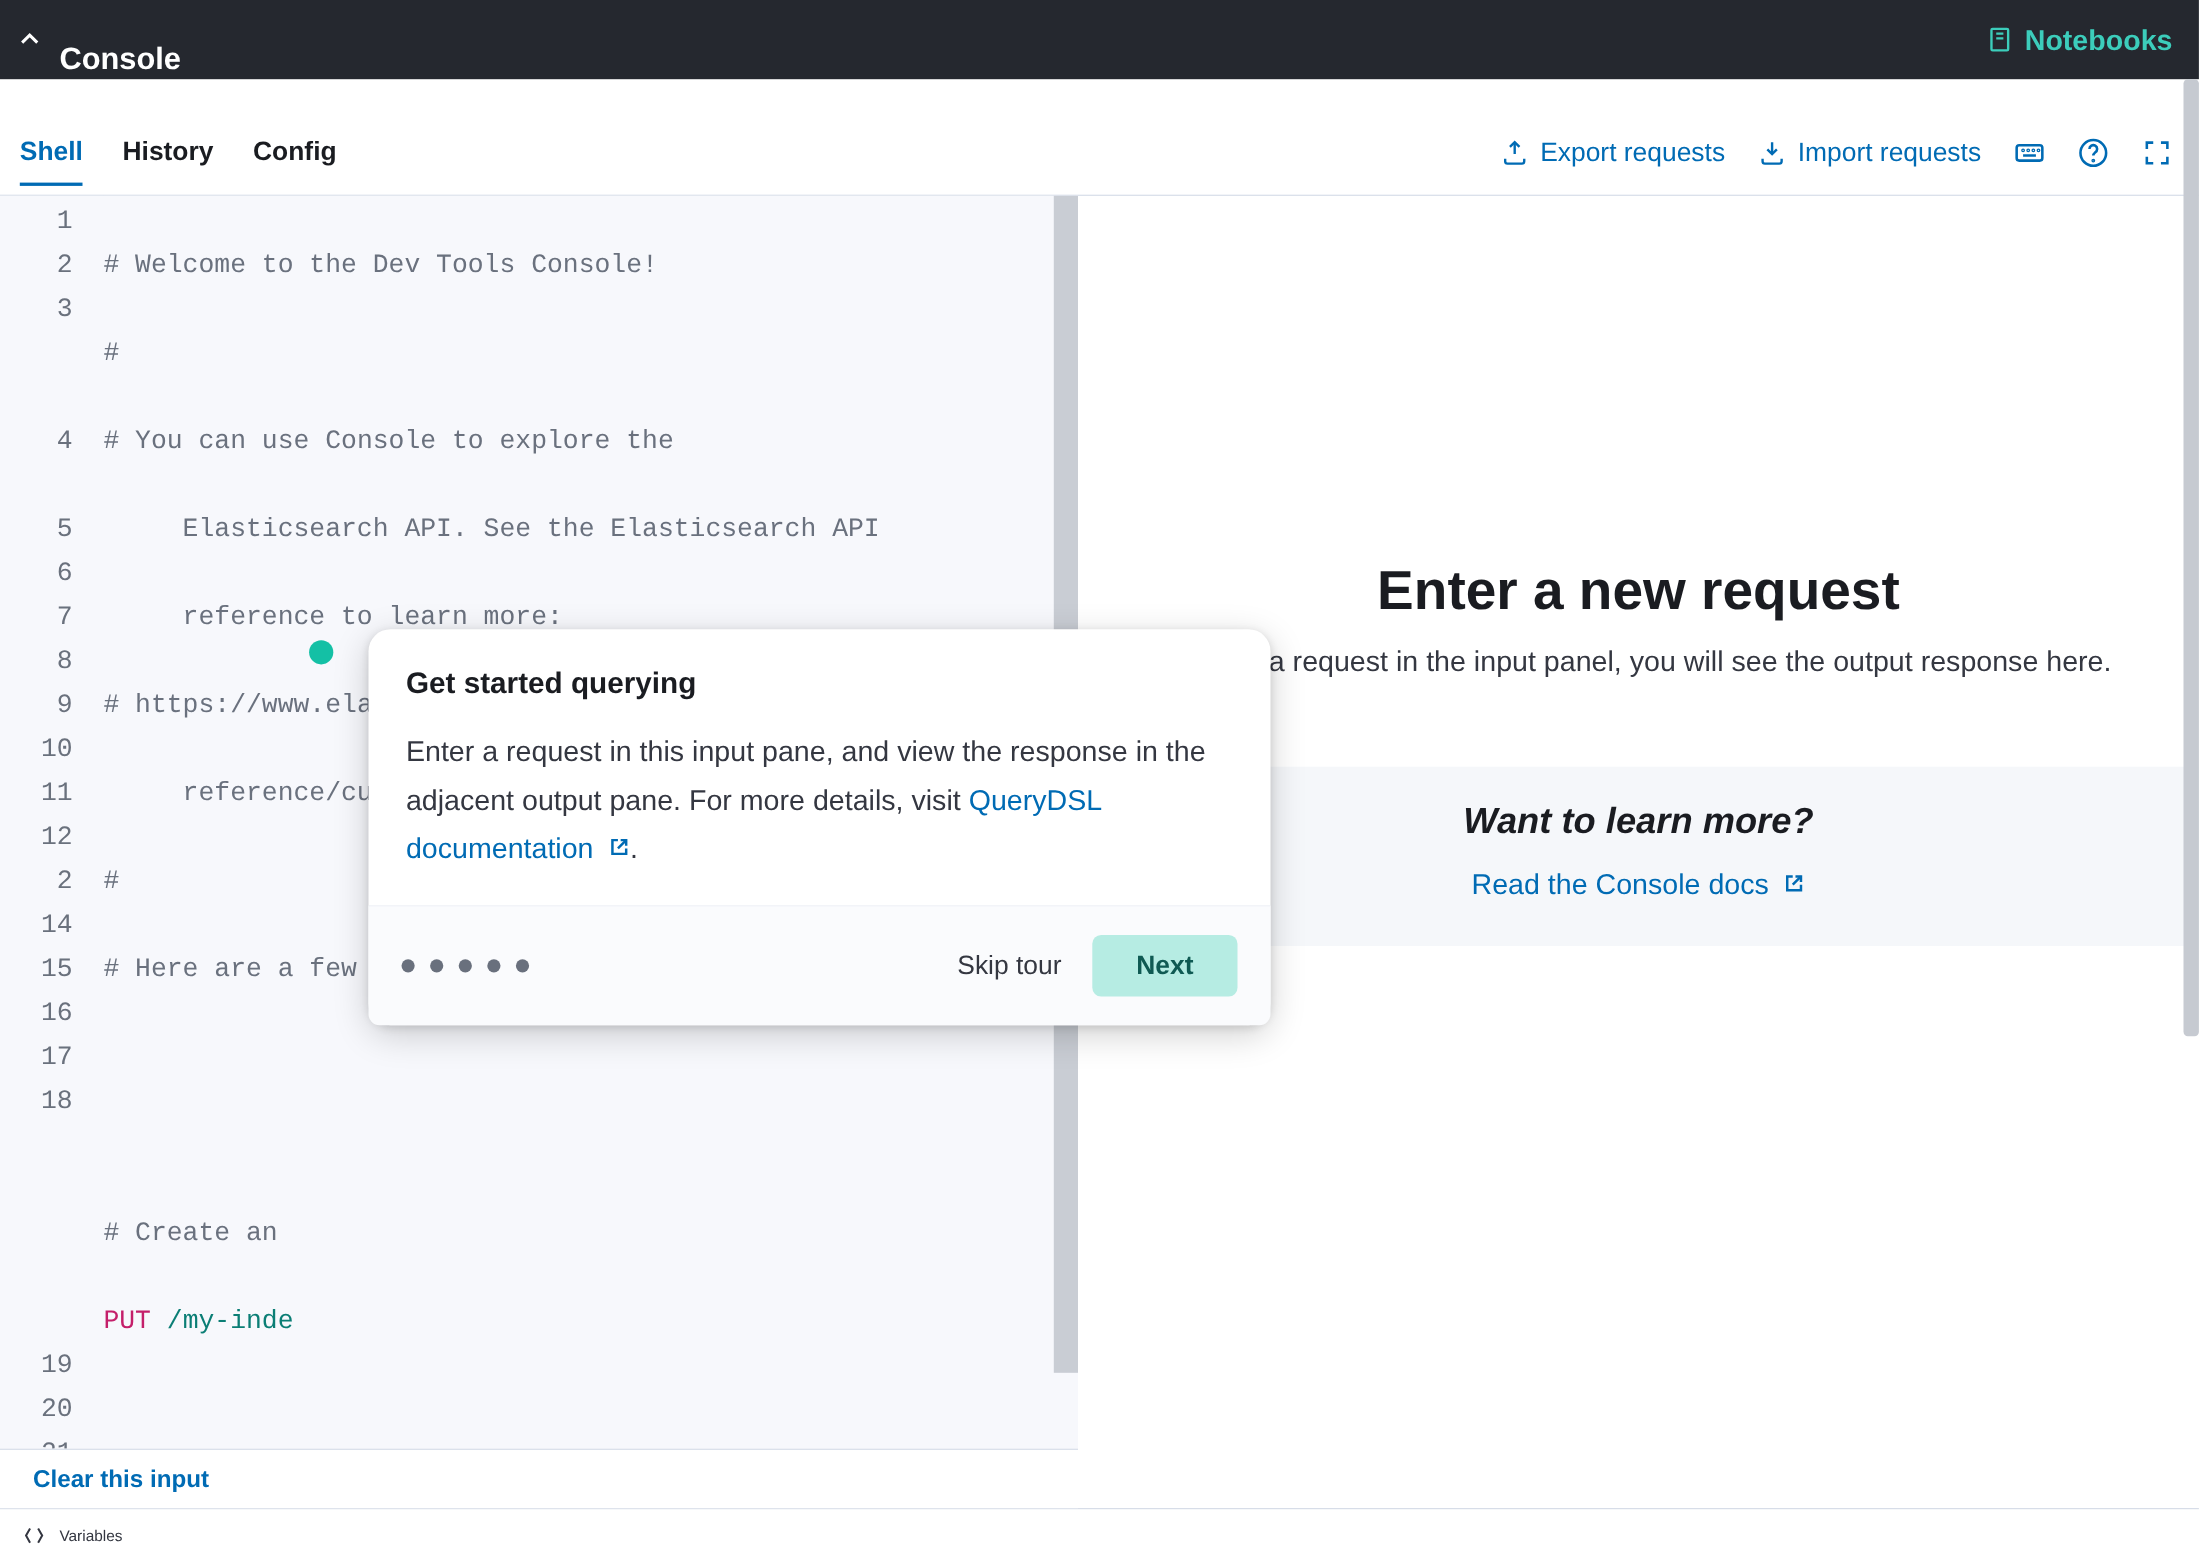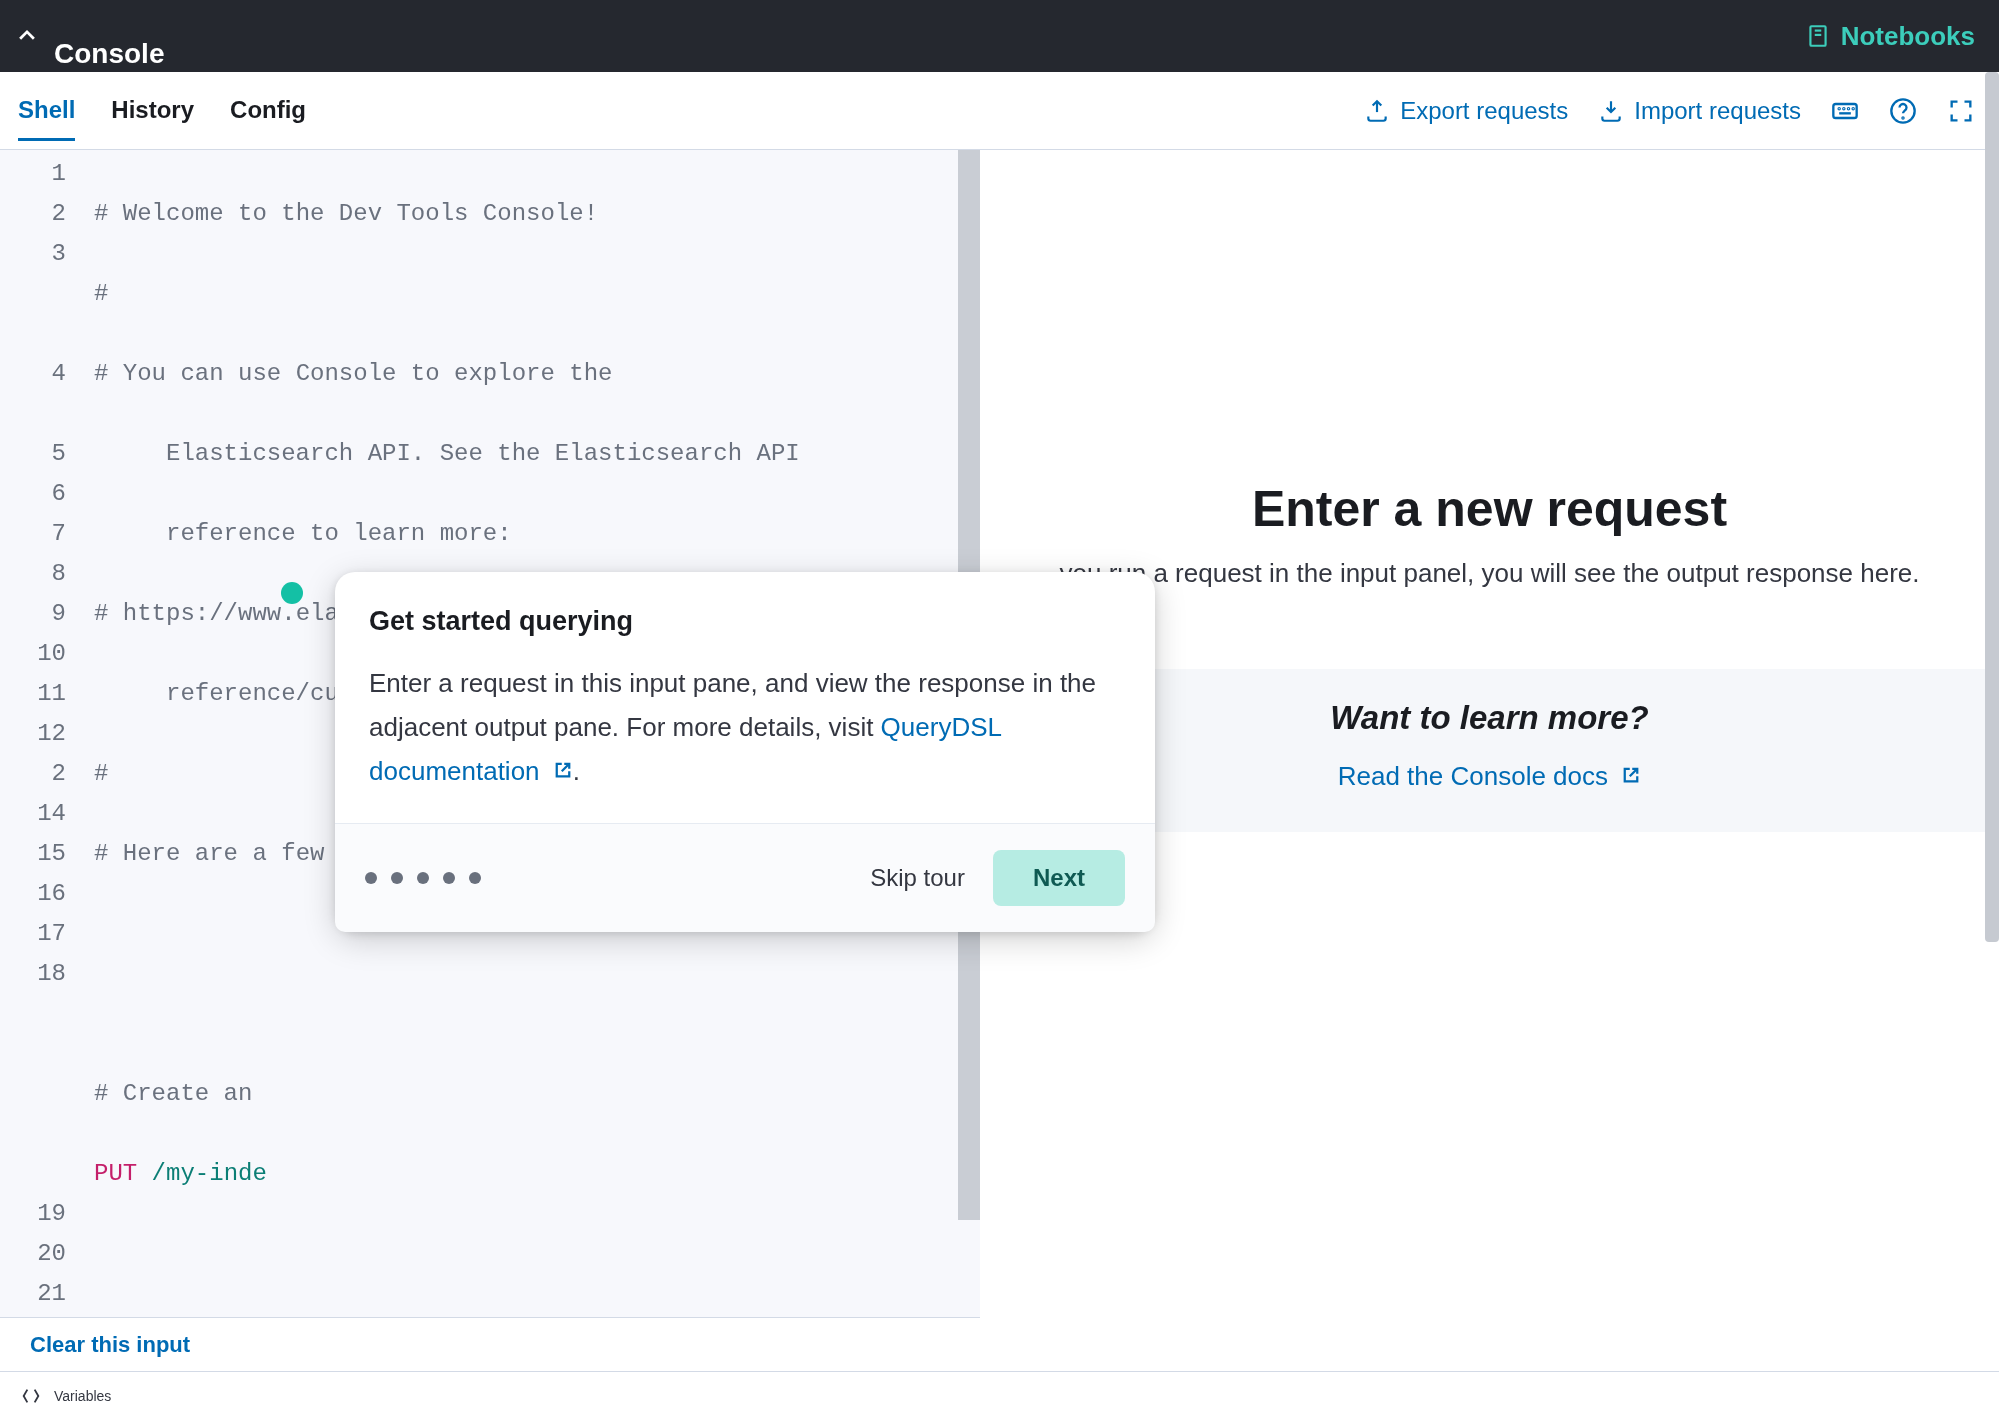--- a/index.html
+++ b/index.html
@@ -58,20 +58,21 @@
 
 
 .toolbar {
   display: flex;
   align-items: center;
   justify-content: space-between;
   border-bottom: 1px solid #d3dae6;
   padding: 0 24px 0 18px;
   height: 78px;
   background: #fff;
+  margin-top: 28px;
 }
 .tabs {
   display: flex;
   gap: 36px;
 }
 .tab {
   font-size: 24px;
   font-weight: 700;
   color: #1a1c21;
   padding: 16px 0 14px;

